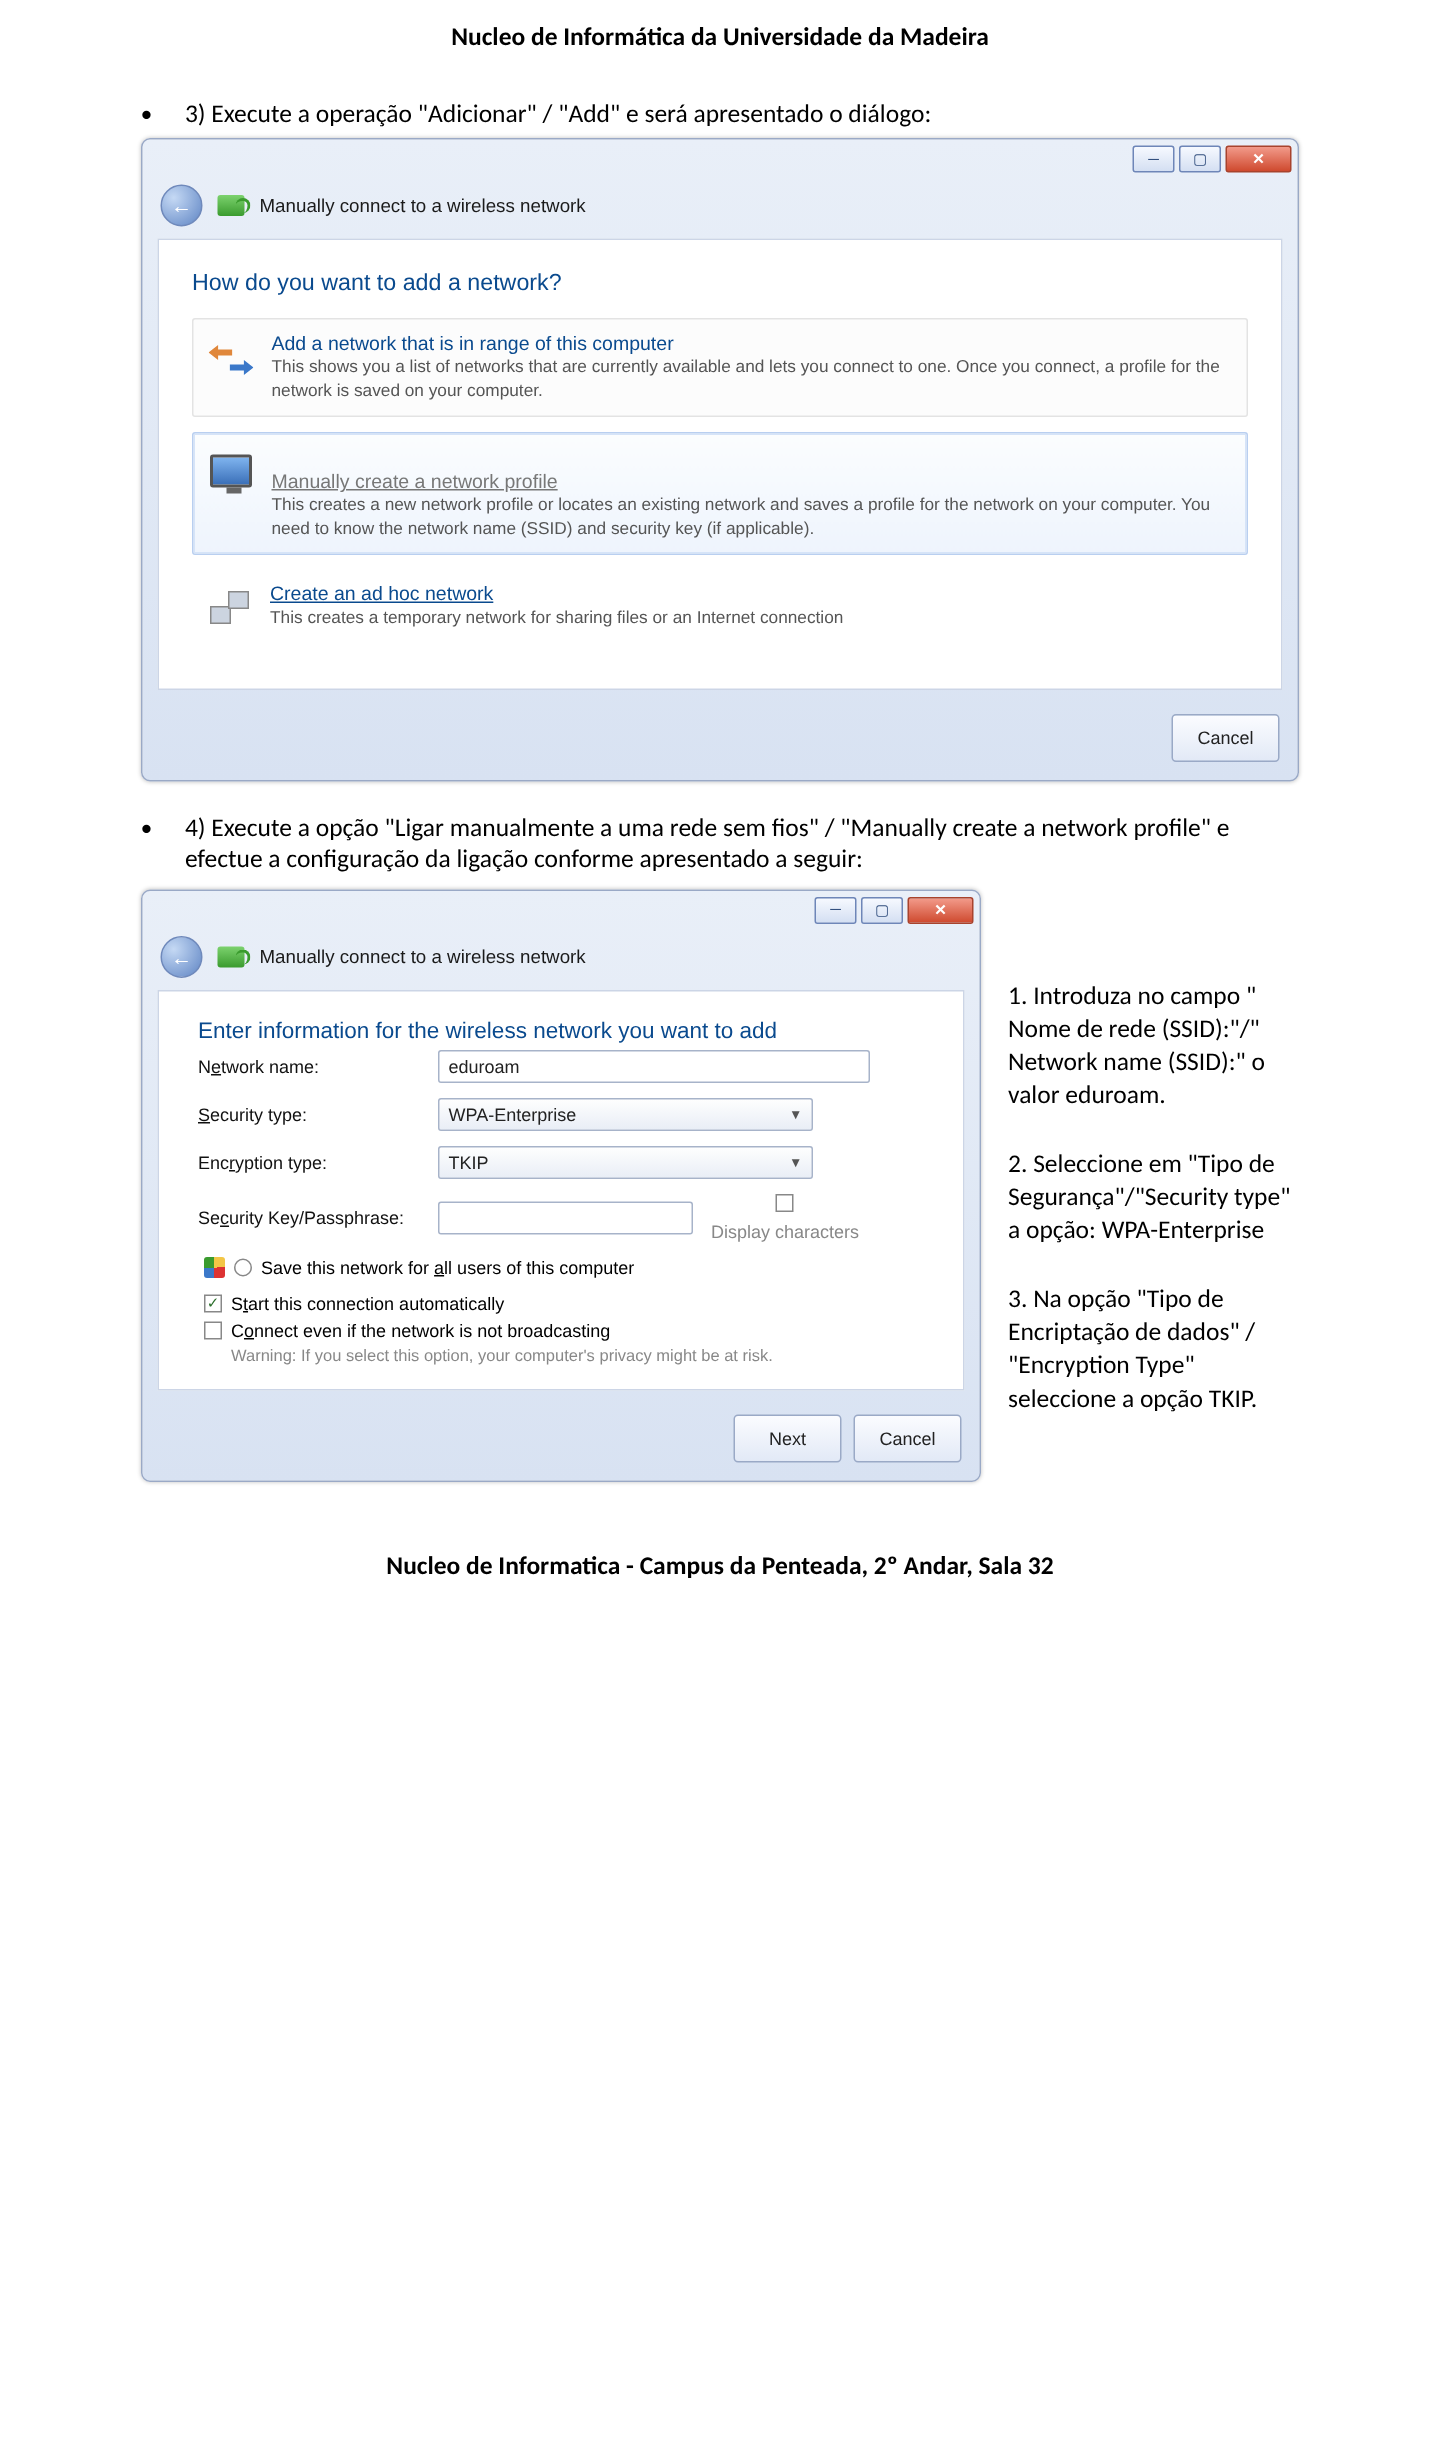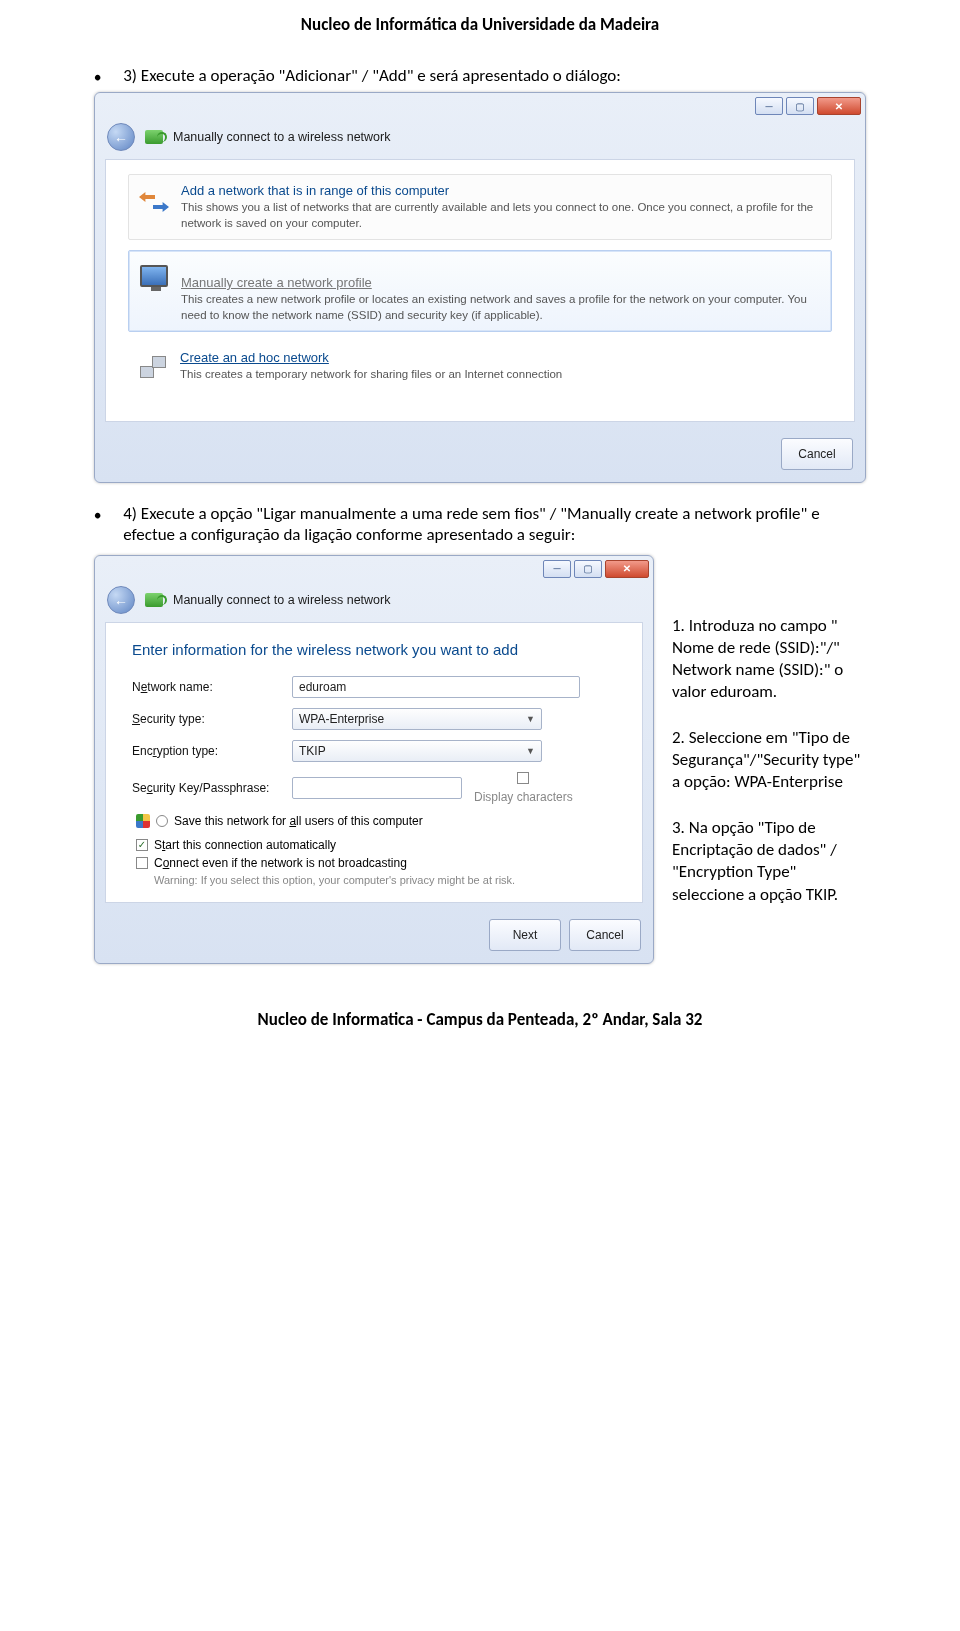--- a/index.html
+++ b/index.html
@@ -138,21 +138,21 @@
   .ic-arrows{width:30px;height:24px;position:relative;}
   .ic-arrows::before{content:"";position:absolute;left:0;top:4px;width:16px;height:10px;background:#e0873b;clip-path:polygon(0 50%,40% 0,40% 30%,100% 30%,100% 70%,40% 70%,40% 100%);}
   .ic-arrows::after{content:"";position:absolute;right:0;bottom:0;width:16px;height:10px;background:#3b78c9;clip-path:polygon(100% 50%,60% 0,60% 30%,0 30%,0 70%,60% 70%,60% 100%);}
   .ic-mon{width:28px;height:22px;background:linear-gradient(#7fb4ef,#3a6fb8);border:2px solid #555;border-radius:2px;position:relative;}
   .ic-mon::after{content:"";position:absolute;left:9px;bottom:-6px;width:10px;height:4px;background:#666;}
   .ic-adhoc{width:26px;height:22px;position:relative;}
   .ic-adhoc::before{content:"";position:absolute;left:0;bottom:0;width:12px;height:10px;background:#ccd4e0;border:1px solid #888;}
   .ic-adhoc::after{content:"";position:absolute;right:0;top:0;width:12px;height:10px;background:#ccd4e0;border:1px solid #888;}
   
   .form-inner { padding: 14px 26px 16px; }
-  .form-inner h2 { font-size:15px;font-weight:normal;color:#0a4a8e; margin: 4px 0 18px;}
+  .form-inner h2 { font-size:15px;font-weight:normal;color:#0a4a8e; margin: 4px 0 4px;}
   .frow { display:flex;align-items:center;margin-bottom:10px; }
   .flabel { width:160px;font-size:12px;color:#111; }
   .flabel u { text-decoration:underline; }
   .finput {
     width:288px;height:22px;border:1px solid #a7b3c9;border-radius:2px;
     background:#fff;padding:0 6px;font-size:12px;color:#222;
     display:flex;align-items:center;
   }
   .fselect{
     width:250px;height:22px;border:1px solid #a7b3c9;border-radius:2px;
@@ -197,20 +197,21 @@
       <div class="tbtn">─</div>
       <div class="tbtn">▢</div>
       <div class="tbtn close">✕</div>
     </div>
     <div class="shellrow">
       <div class="back-btn">←</div>
       <div class="wicon"></div>
       <div class="shelltext">Manually connect to a wireless network</div>
     </div>
     <div class="inner">
+      <h2>How do you want to add a network?</h2>
 
       <div class="opt">
         <div class="micon">
             <div class="ic-arrows"></div>
           </div>
         <div class="t">Add a network that is in range of this computer</div>
         <div class="d">This shows you a list of networks that are currently available and lets you connect to one. Once you connect, a profile for the network is saved on your computer.</div>
       </div>
 
       <div class="opt sel">

